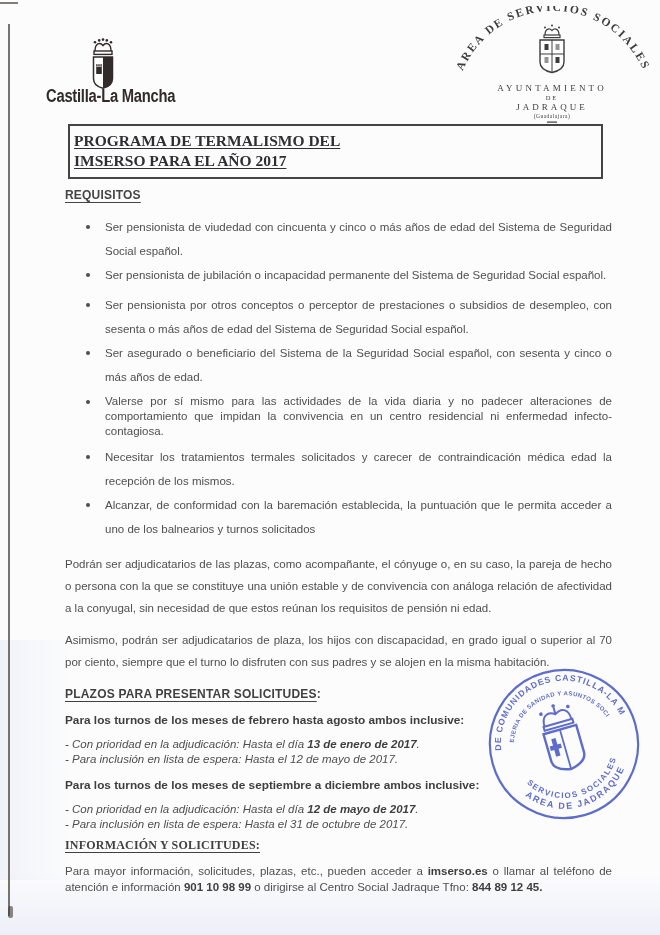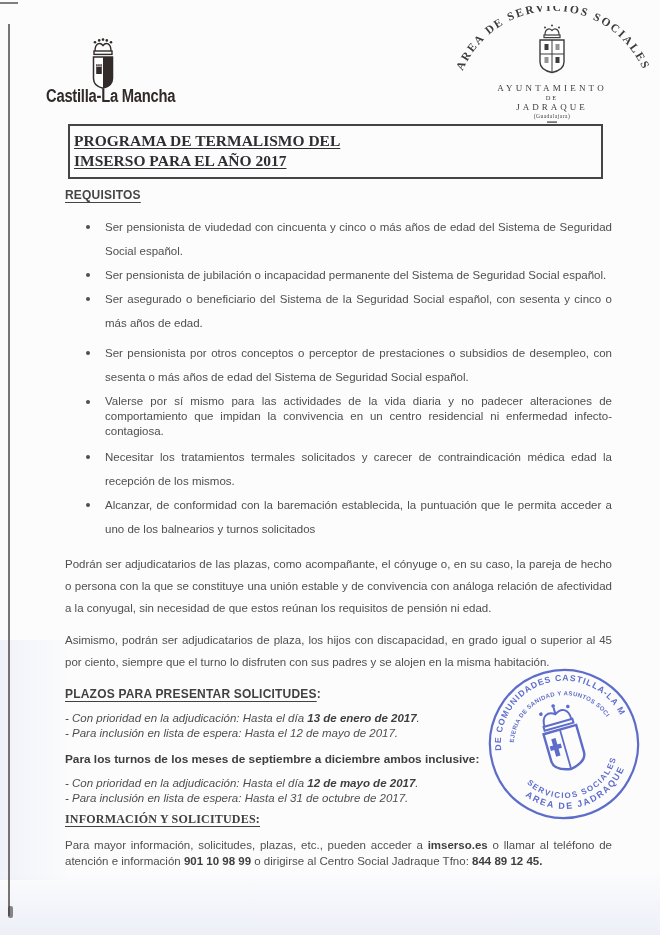--- a/index.html
+++ b/index.html
@@ -137,46 +137,47 @@
     <div class="sec-heading">REQUISITOS</div>
 
     <div class="bullet">
       <span class="dot"></span>
       <span>Ser pensionista de viudedad con cincuenta y cinco o más años de edad del Sistema de Seguridad Social español.</span>
     </div>
     <div class="bullet">
       <span class="dot"></span>
       <span>Ser pensionista de jubilación o incapacidad permanente del Sistema de Seguridad Social español.</span>
     </div>
+    <div class="bullet m6">
+      <span class="dot"></span>
+      <span>Ser pensionista por otros conceptos o perceptor de prestaciones o subsidios de desempleo, con sesenta o más años de edad del Sistema de Seguridad Social español.</span>
+    </div>
     <div class="bullet">
       <span class="dot"></span>
       <span>Ser asegurado o beneficiario del Sistema de la Seguridad Social español, con sesenta y cinco o más años de edad.</span>
     </div>
+    <div class="bullet tight">
+      <span class="dot"></span>
+      <span>Valerse por sí mismo para las actividades de la vida diaria y no padecer alteraciones de comportamiento que impidan la convivencia en un centro residencial ni enfermedad infecto- contagiosa.</span>
+    </div>
     <div class="bullet m6">
       <span class="dot"></span>
-      <span>Ser pensionista por otros conceptos o perceptor de prestaciones o subsidios de desempleo, con sesenta o más años de edad del Sistema de Seguridad Social español.</span>
-    </div>
-    <div class="bullet tight">
-      <span class="dot"></span>
-      <span>Valerse por sí mismo para las actividades de la vida diaria y no padecer alteraciones de comportamiento que impidan la convivencia en un centro residencial ni enfermedad infecto- contagiosa.</span>
-    </div>
-    <div class="bullet m6">
-      <span class="dot"></span>
       <span>Necesitar los tratamientos termales solicitados y carecer de contraindicación médica edad la recepción de los mismos.</span>
     </div>
     <div class="bullet">
       <span class="dot"></span>
       <span>Alcanzar, de conformidad con la baremación establecida, la puntuación que le permita acceder a uno de los balnearios y turnos solicitados</span>
     </div>
 
     <div class="para first">Podrán ser adjudicatarios de las plazas, como acompañante, el cónyuge o, en su caso, la pareja de hecho o persona con la que se constituye una unión estable y de convivencia con análoga relación de afectividad a la conyugal, sin necesidad de que estos reúnan los requisitos de pensión ni edad.</div>
-    <div class="para">Asimismo, podrán ser adjudicatarios de plaza, los hijos con discapacidad, en grado igual o superior al 45 por ciento, siempre que el turno lo disfruten con sus padres y se alojen en la misma habitación.</div>
+    <div class="para">Asimismo, podrán ser adjudicatarios de plaza, los hijos con discapacidad, en grado igual o superior al 70 por ciento, siempre que el turno lo disfruten con sus padres y se alojen en la misma habitación.</div>
 
     <div class="plazos-heading"><span class="u">PLAZOS PARA PRESENTAR SOLICITUDES</span><span>:</span></div>
 
+    <div class="group-title">Para los turnos de los meses de febrero hasta agosto ambos inclusive:</div>
     <div class="dash-lines">
       <div><span>- Con prioridad en la adjudicación: Hasta el día </span><span class="b">13 de enero de 2017</span><span>.</span></div>
       <div>- Para inclusión en lista de espera: Hasta el 12 de mayo de 2017.</div>
     </div>
 
     <div class="group-title">Para los turnos de los meses de septiembre a diciembre ambos inclusive:</div>
     <div class="dash-lines">
       <div><span>- Con prioridad en la adjudicación: Hasta el día </span><span class="b">12 de mayo de 2017</span><span>.</span></div>
       <div>- Para inclusión en lista de espera: Hasta el 31 de octubre de 2017.</div>
     </div>

